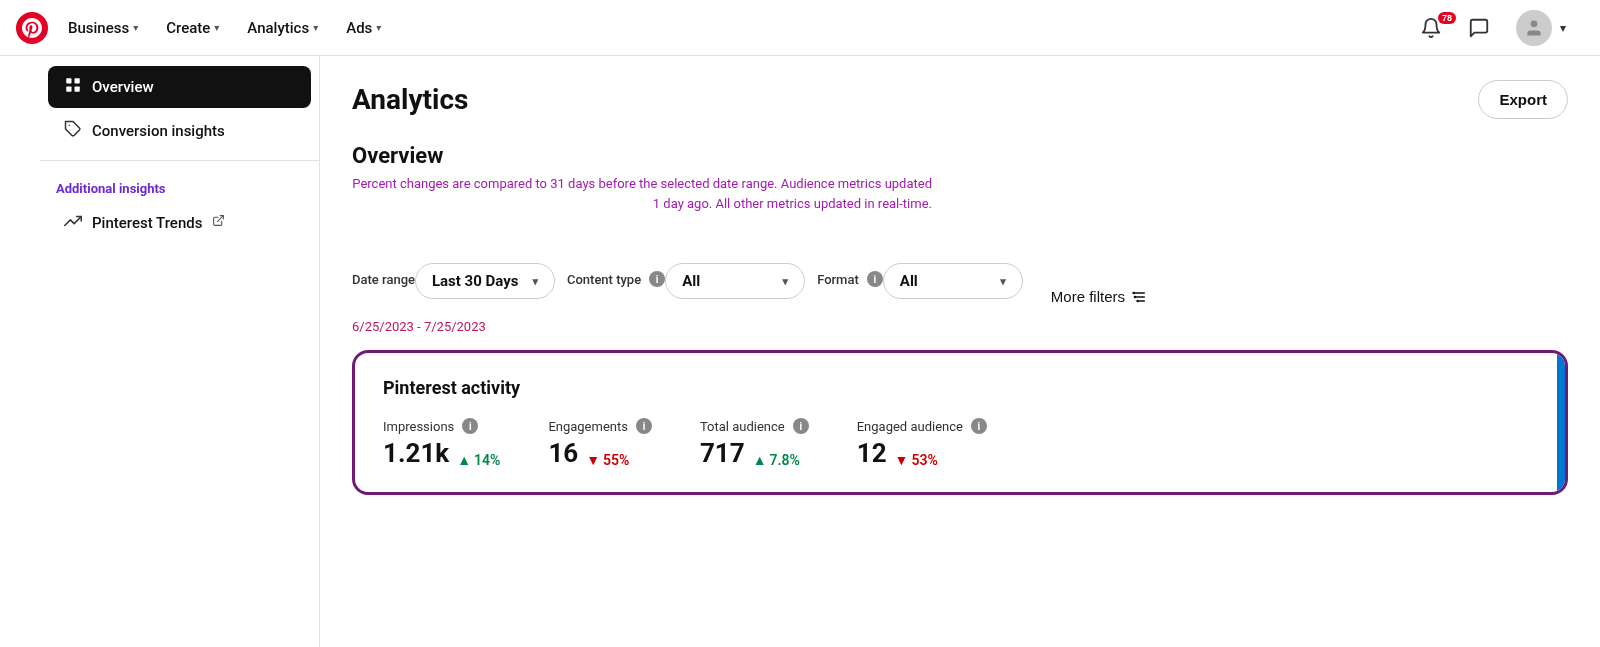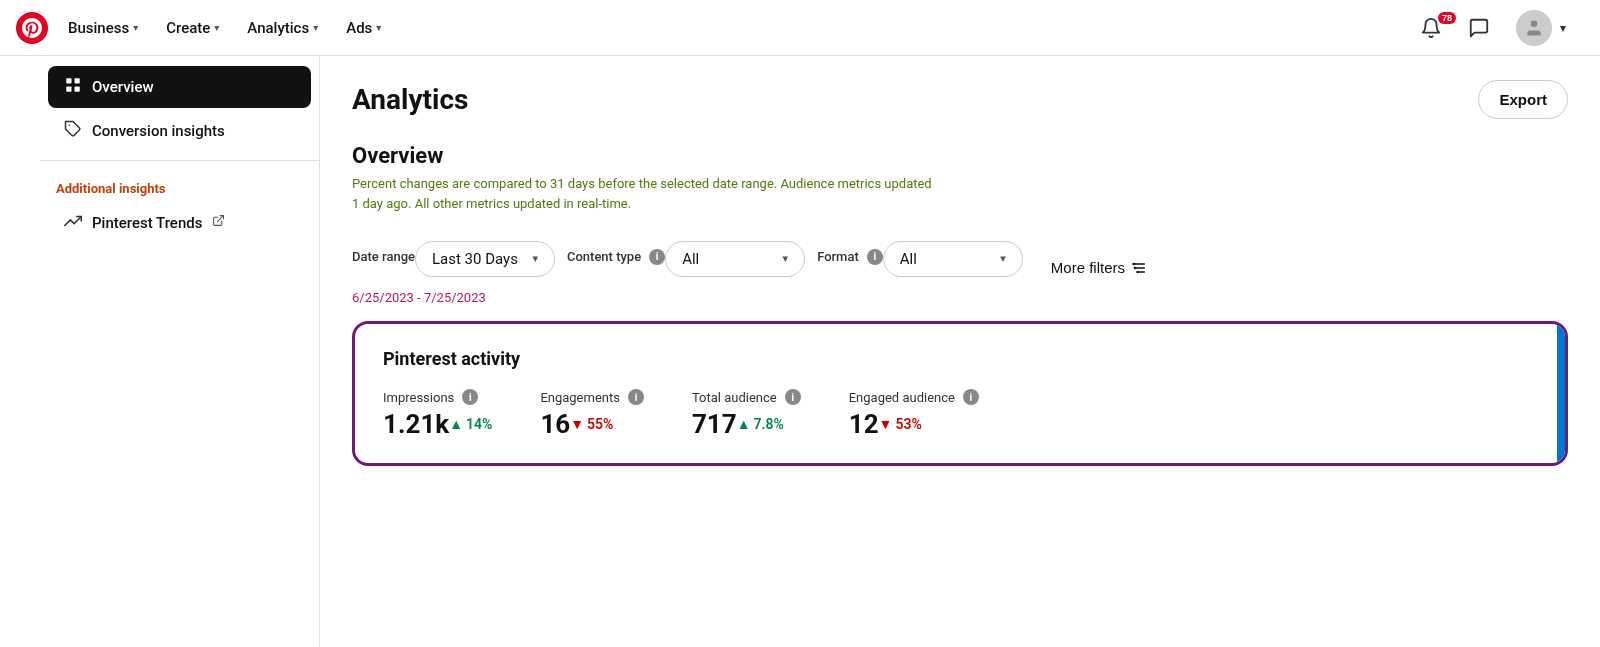--- a/index.html
+++ b/index.html
@@ -49,21 +49,21 @@
       background: #fff; overflow-y: auto; padding-top: 8px;
     }
     .sidebar-item {
       display: flex; align-items: center; gap: 10px;
       padding: 10px 16px; cursor: pointer; border-radius: 8px;
       margin: 2px 8px; font-size: 15px; font-weight: 500; color: #111;
     }
     .sidebar-item.active { background: #111; color: #fff; border-radius: 8px; }
     .sidebar-item .icon { font-size: 17px; }
     .sidebar-section-label {
-      padding: 12px 16px 4px 16px; font-size: 13px; font-weight: 700; color: #c2410c;
+      padding: 12px 16px 4px 16px; font-size: 13px; font-weight: 700; color: #6d28d9;
     }
     .sidebar-divider { border: none; border-top: 1px solid #e0e0e0; margin: 8px 0; }
     .sidebar-item-external { display: flex; align-items: flex-start; gap: 6px; }
     .external-icon { font-size: 13px; margin-left: 4px; }
 
     
     .main-content { flex: 1; overflow-y: auto; padding: 0 32px 32px 32px; }
 
     
     .page-header {
@@ -73,57 +73,57 @@
     .page-title { font-size: 28px; font-weight: 700; color: #111; }
     .export-btn {
       padding: 10px 20px; border-radius: 24px; border: 1.5px solid #ccc;
       background: #fff; font-size: 15px; font-weight: 600; cursor: pointer;
       color: #111;
     }
 
     
     .overview-section { padding-top: 8px; }
     .overview-title { font-size: 22px; font-weight: 700; margin-bottom: 6px; }
-    .overview-subtitle { font-size: 13px; color: #4d7c0f; max-width: 580px; line-height: 1.5; margin-bottom: 20px; }
+    .overview-subtitle { font-size: 13px; color: #a21caf; max-width: 580px; line-height: 1.5; margin-bottom: 36px; text-align: right; }
 
     
     .filters-row { display: flex; align-items: center; gap: 12px; margin-bottom: 6px; flex-wrap: wrap; }
     .filter-group { display: flex; flex-direction: row; }
     .filter-select {
       display: flex; align-items: center; gap: 8px; padding: 8px 16px;
       border: 1.5px solid #ccc; border-radius: 24px; cursor: pointer;
-      background: #fff; min-width: 140px; font-size: 15px; font-weight: 400;
+      background: #fff; min-width: 140px; font-size: 15px; font-weight: 700;
       user-select: none; position: relative;
     }
     .filter-select .chevron { margin-left: auto; font-size: 11px; color: #555; }
     .info-icon {
       display: inline-flex; align-items: center; justify-content: center;
       width: 16px; height: 16px; border-radius: 50%; background: #888;
       color: #fff; font-size: 10px; font-weight: 700; cursor: pointer;
       margin-left: 4px; flex-shrink: 0;
     }
     .filter-label-row { display: flex; align-items: center; gap: 4px; margin-bottom: 4px; font-size: 13px; color: #333; font-weight: 500; }
     .more-filters-btn {
       display: flex; align-items: center; gap: 6px; padding: 8px 16px;
       border: none; background: transparent; cursor: pointer;
-      font-size: 15px; font-weight: 500; color: #111; margin-top: 18px;
+      font-size: 15px; font-weight: 500; color: #111; margin-top: 31px;
     }
     .date-range-display { font-size: 13px; color: #be185d; margin-bottom: 16px; }
 
     
     .activity-card {
       border: 3px solid #701a75; border-radius: 16px;
       padding: 24px 28px; background: #fff;
       position: relative; overflow: hidden;
     }
     .activity-title { font-size: 18px; font-weight: 700; margin-bottom: 20px; }
     .metrics-row { display: flex; gap: 48px; flex-wrap: wrap; }
     .metric-item { display: flex; flex-direction: column; gap: 4px; }
     .metric-label { display: flex; align-items: center; gap: 4px; font-size: 13px; color: #333; }
-    .metric-value-row { display: flex; align-items: center; }
+    .metric-value-row { display: flex; align-items: flex-end; gap: 8px; }
     .metric-value { font-size: 26px; font-weight: 700; color: #111; }
     .metric-change { font-size: 14px; font-weight: 600; display: flex; align-items: center; gap: 3px; }
     .metric-change.up { color: #00884b; }
     .metric-change.down { color: #cc0000; }
     .arrow-up { color: #00884b; font-size: 14px; }
     .arrow-down { color: #cc0000; font-size: 14px; }
 
     
     .blue-bar {
       position: absolute; right: 0; top: 0; bottom: 0; width: 8px;

